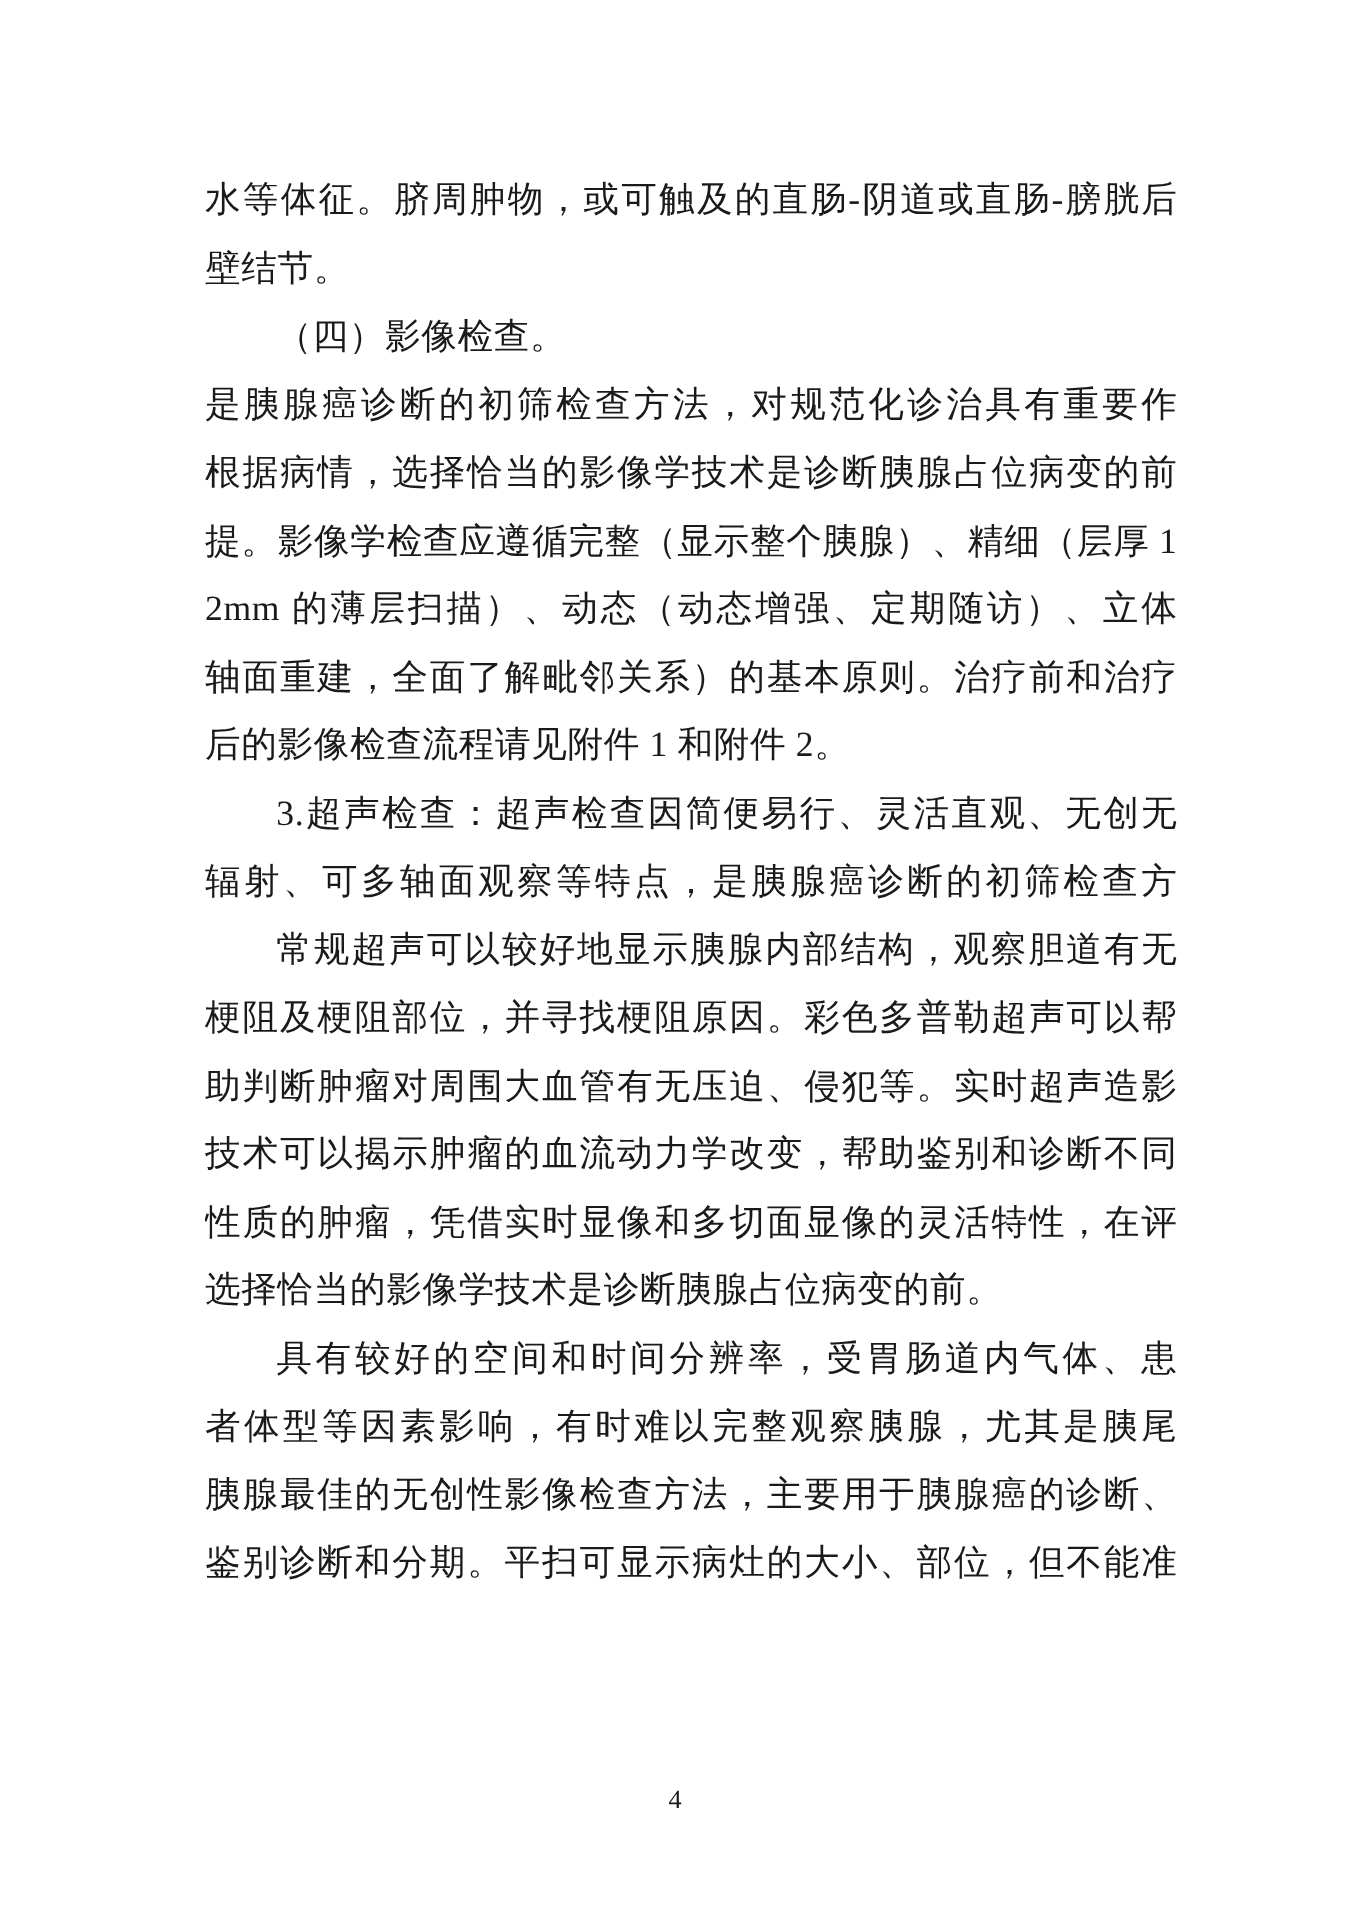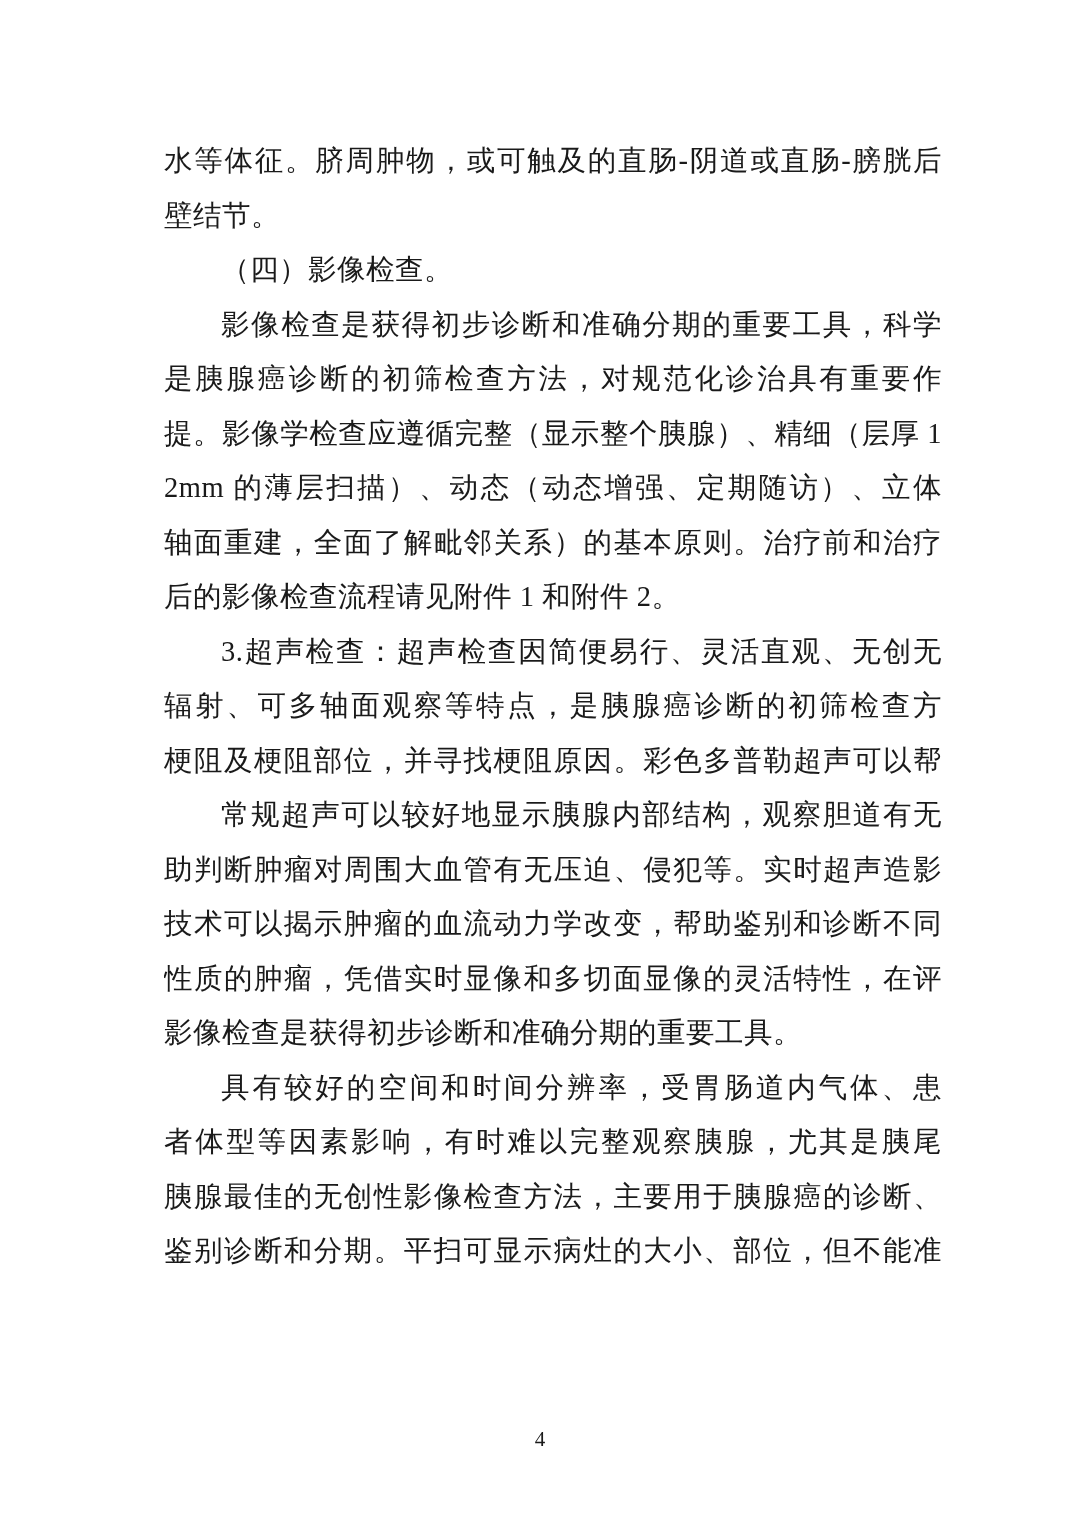--- a/index.html
+++ b/index.html
@@ -51,33 +51,33 @@
   }
 </style>
 </head>
 <body>
 
 <div class="page">
   <div class="content">
     <div class="line j">水等体征。脐周肿物，或可触及的直肠-阴道或直肠-膀胱后</div>
     <div class="line">壁结节。</div>
     <div class="line ind">（四）影像检查。</div>
-    <div class="line j ind">影像检查是获得初步诊断和准确分期的重要工具，科学</div>
     <div class="line j">是胰腺癌诊断的初筛检查方法，对规范化诊治具有重要作用。</div>
+    <div class="line j">根据病情，选择恰当的影像学技术是诊断胰腺占位病变的前</div>
     <div class="line j">提。影像学检查应遵循完整（显示整个胰腺）、精细（层厚 1～</div>
     <div class="line j">2mm 的薄层扫描）、动态（动态增强、定期随访）、立体（多</div>
     <div class="line j">轴面重建，全面了解毗邻关系）的基本原则。治疗前和治疗</div>
     <div class="line">后的影像检查流程请见附件 1 和附件 2。</div>
     <div class="line j ind">3.超声检查：超声检查因简便易行、灵活直观、无创无</div>
     <div class="line j">辐射、可多轴面观察等特点，是胰腺癌诊断的初筛检查方法。</div>
+    <div class="line j ind">常规超声可以较好地显示胰腺内部结构，观察胆道有无</div>
     <div class="line j">梗阻及梗阻部位，并寻找梗阻原因。彩色多普勒超声可以帮</div>
-    <div class="line j ind">常规超声可以较好地显示胰腺内部结构，观察胆道有无</div>
     <div class="line j">助判断肿瘤对周围大血管有无压迫、侵犯等。实时超声造影</div>
     <div class="line j">技术可以揭示肿瘤的血流动力学改变，帮助鉴别和诊断不同</div>
     <div class="line j">性质的肿瘤，凭借实时显像和多切面显像的灵活特性，在评</div>
-    <div class="line">影像检查是获得初步诊断和准确分期的重要工具。</div>
+    <div class="line">选择恰当的影像学技术是诊断胰腺占位病变的前。</div>
     <div class="line j ind">具有较好的空间和时间分辨率，受胃肠道内气体、患</div>
     <div class="line j">者体型等因素影响，有时难以完整观察胰腺，尤其是胰尾部。</div>
     <div class="line j">胰腺最佳的无创性影像检查方法，主要用于胰腺癌的诊断、</div>
     <div class="line j">鉴别诊断和分期。平扫可显示病灶的大小、部位，但不能准</div>
   </div>
   <div class="page-number">4</div>
 </div>
 
 </body></html>

